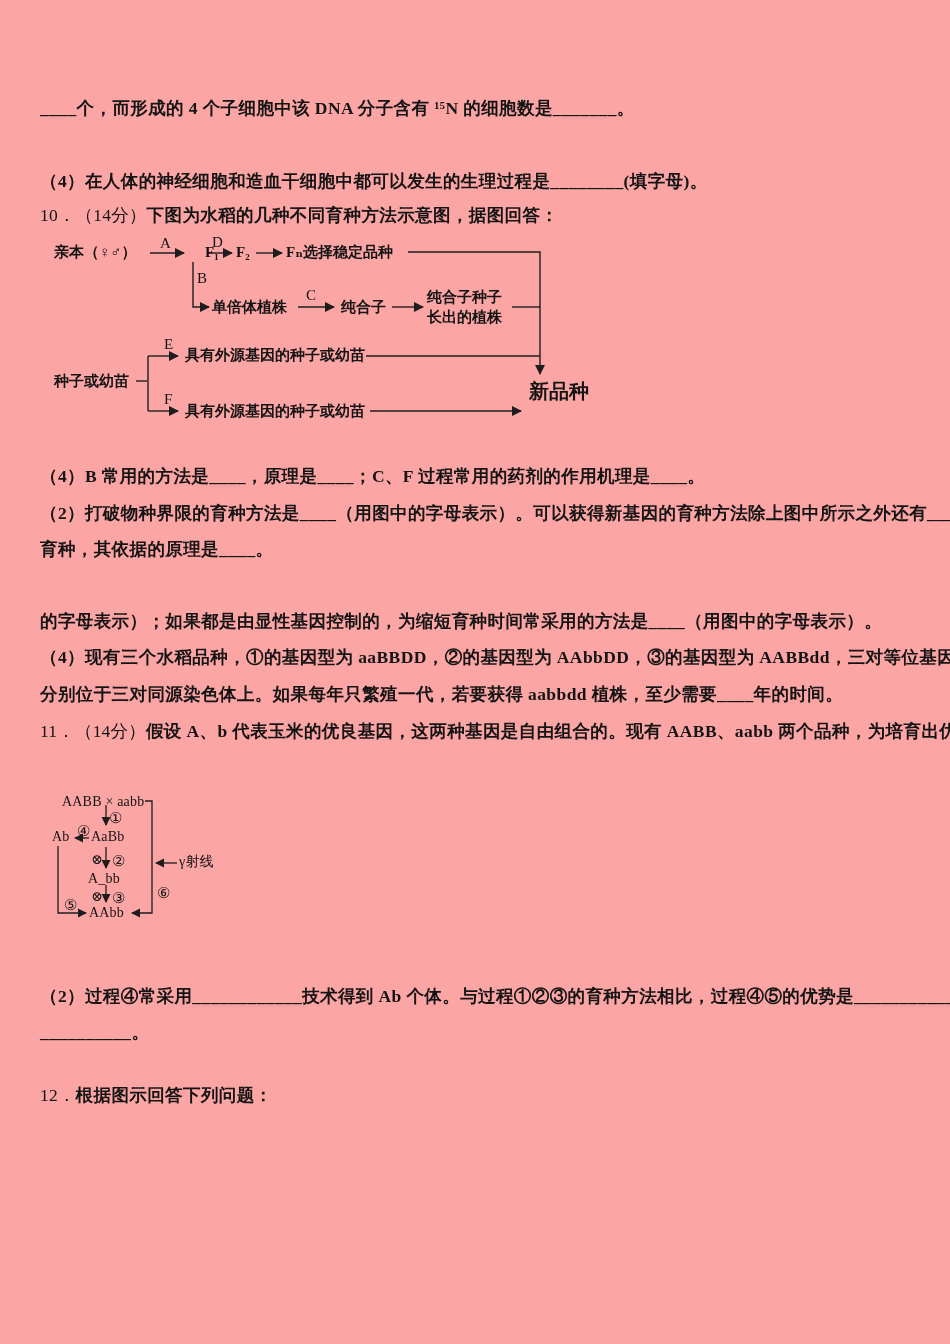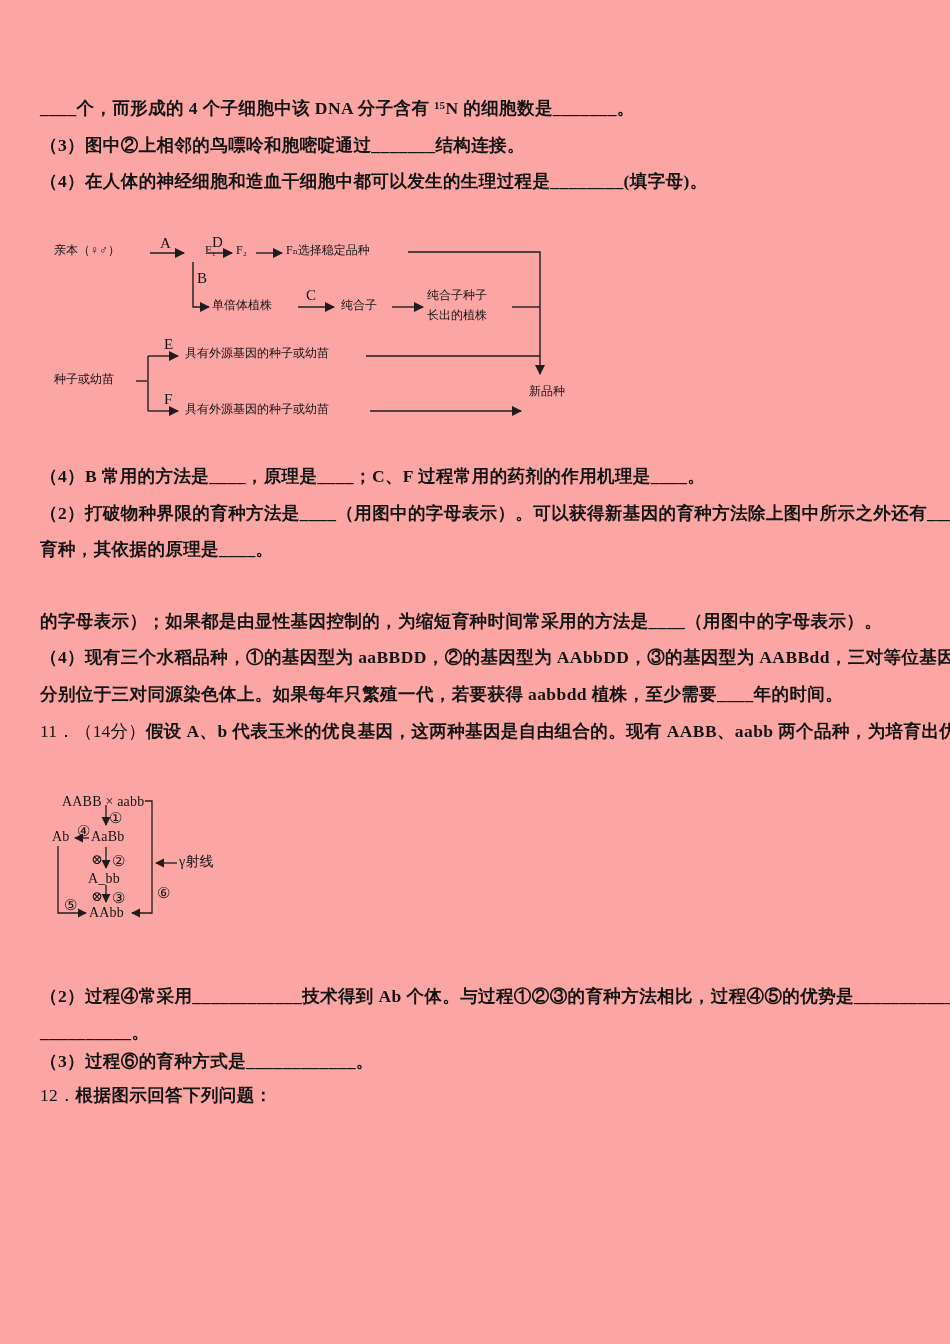--- a/index.html
+++ b/index.html
@@ -8,35 +8,35 @@
     background:#fca5a5;overflow:hidden;
     font-family:"Liberation Serif","DejaVu Serif",serif;color:#141414;
   }
   .ln{
     position:absolute;left:40px;white-space:nowrap;
     font-size:17.5px;font-weight:bold;letter-spacing:0.4px;line-height:1.2;
   }
   .pfx{font-weight:normal;letter-spacing:0.2px;}
   .diagram{position:absolute;}
   .diagram svg{position:absolute;left:0;top:0;}
-  .dt{position:absolute;white-space:nowrap;font-size:12px;font-weight:400;line-height:1.1;}
+  .dt{position:absolute;white-space:nowrap;font-size:15px;font-weight:700;line-height:1.1;}
   .dl{position:absolute;white-space:nowrap;font-size:15px;font-weight:normal;line-height:1;}
   .d2t{position:absolute;white-space:nowrap;font-size:14px;font-weight:normal;line-height:1.1;letter-spacing:0.2px;}
-  .vert{width:19px;word-break:break-all;line-height:21px;font-size:12px;font-weight:400;}
+  .vert{width:19px;word-break:break-all;line-height:21px;font-size:20px;font-weight:700;}
   .circ{font-size:15px;}
 </style>
 </head>
 <body>
 
 <div class="page">
 
   <div class="ln" style="top:98px">____个，而形成的 4 个子细胞中该 DNA 分子含有 ¹⁵N 的细胞数是_______。</div>
-  <div class="ln" style="top:135px">（3）图中②上相邻的鸟嘌呤和胞嘧啶通过_______结构连接。</div>
   <div class="ln" style="top:171px">（4）在人体的神经细胞和造血干细胞中都可以发生的生理过程是________(填字母)。</div>
 
+  <div class="ln" style="top:205px"><span class="pfx">10．（14分）</span><span>下图为水稻的几种不同育种方法示意图，据图回答：</span></div>
 
   <div class="diagram" style="left:40px;top:235px;width:530px;height:215px">
     <svg width="530" height="215" viewBox="0 0 530 215">
       <defs>
         <marker id="arr1" viewBox="0 0 10 10" refX="9" refY="5" markerWidth="7.5" markerHeight="7.5" orient="auto">
           <path d="M0,0 L10,5 L0,10 z" fill="#1d1d1d"></path>
         </marker>
       </defs>
       <g stroke="#1d1d1d" stroke-width="1.4" fill="none">
         <path d="M110,18 L144,18" marker-end="url(#arr1)"></path>
@@ -112,17 +112,16 @@
     <span class="d2t" style="left:41px;top:96px">⊗</span>
     <span class="d2t circ" style="left:62px;top:97px">③</span>
     <span class="d2t" style="left:39px;top:112px">AAbb</span>
     <span class="d2t circ" style="left:14px;top:104px">⑤</span>
     <span class="d2t circ" style="left:107px;top:92px">⑥</span>
     <span class="d2t" style="left:129px;top:61px">γ射线</span>
   </div>
 
   <div class="ln" style="top:986px">（2）过程④常采用____________技术得到 Ab 个体。与过程①②③的育种方法相比，过程④⑤的优势是____________</div>
   <div class="ln" style="top:1022px">__________。</div>
-  <div class="ln" style="top:1051px">（3）过程⑥的育种方式是____________。</div>
 
   <div class="ln" style="top:1085px"><span class="pfx">12．</span><span>根据图示回答下列问题：</span></div>
 
 </div>
 
 </body></html>

